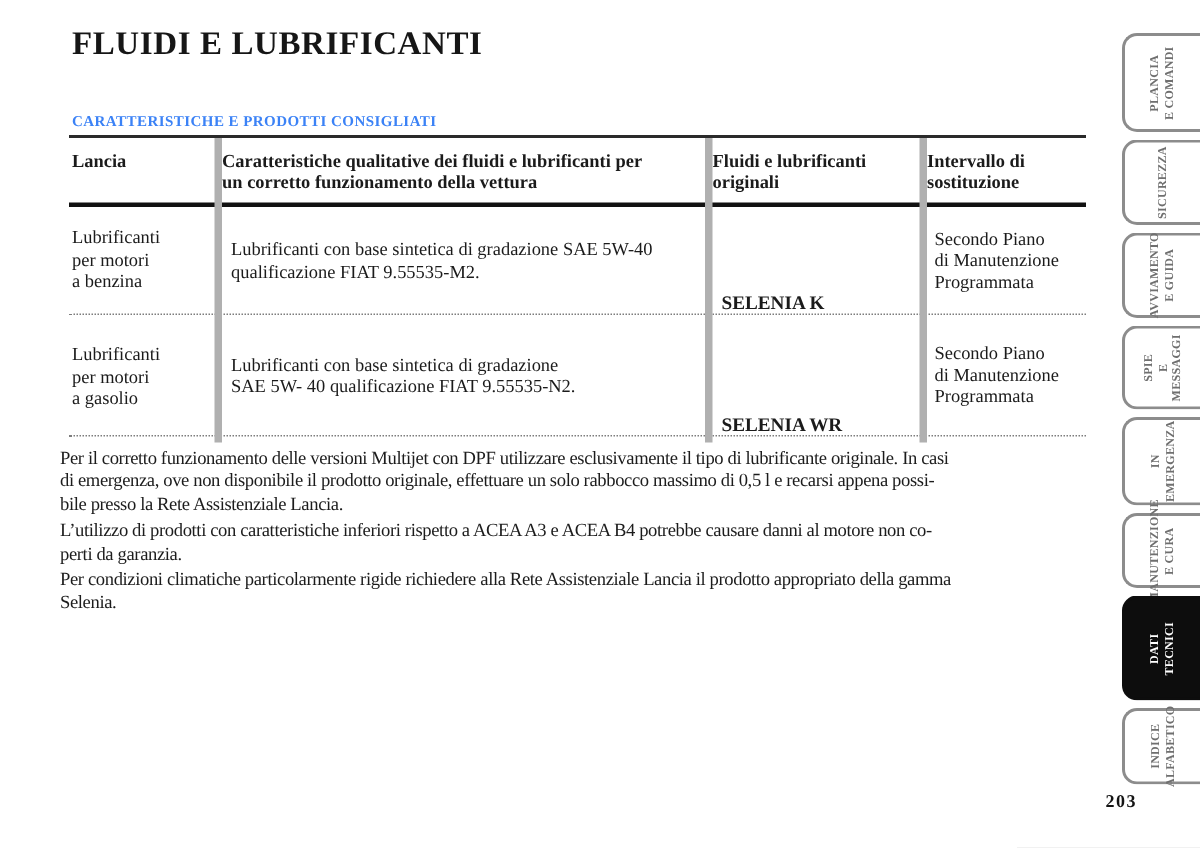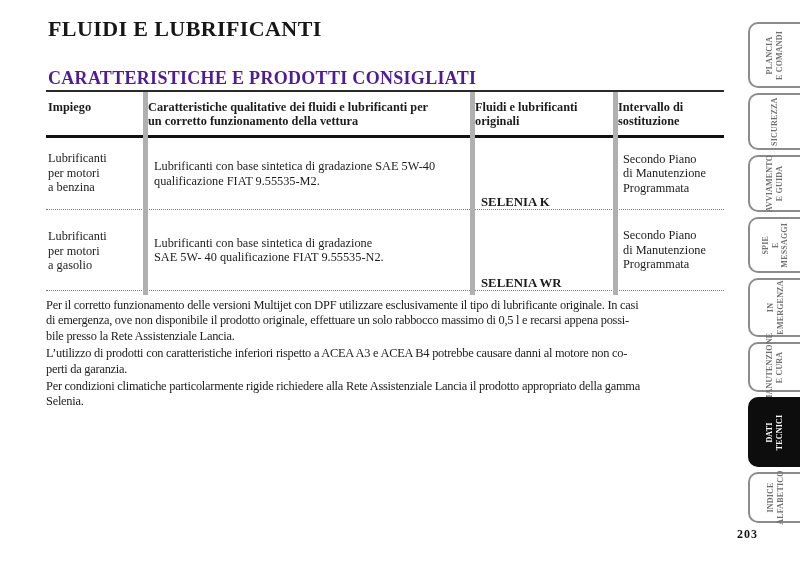--- a/index.html
+++ b/index.html
@@ -11,23 +11,23 @@
     color:#1b1b1b;
     overflow:hidden;
     margin:0 auto;
   }
   .doc-title{
     position:absolute;left:48px;top:16px;
     font-size:22px;font-weight:bold;letter-spacing:.4px;
     color:#161616;
   }
   .doc-subtitle{
-    position:absolute;left:48px;top:68px;
-    font-size:18px;font-weight:bold;letter-spacing:.3px;
-    color:#4c1d95;
+    position:absolute;left:48px;top:76px;
+    font-size:10px;font-weight:bold;letter-spacing:.3px;
+    color:#3b82f6;
   }
   
   .fl-table{
     position:absolute;left:46px;top:90px;width:678px;height:203px;
     border-top:2px solid #2a2a2a;
     box-sizing:border-box;
   }
   .vbar{position:absolute;top:0;width:5px;height:203px;background:#b0b0b0;}
   .vbar.b1{left:97px;}
   .vbar.b2{left:424px;}
@@ -46,21 +46,21 @@
   .thead .c1{text-align:left;padding-left:2px;}
   .thead .c2,.thead .c3,.thead .c4{text-align:left;}
   .body-cell{line-height:14.5px;}
   .tr1 .c1{padding-top:13px;padding-left:2px;}
   .tr2 .c1{padding-top:19px;padding-left:2px;}
   .vcenter{display:flex;align-items:center;}
   .tr1 .c2,.tr2 .c2{padding-left:6px;padding-right:16px;}
   .tr1 .c3,.tr2 .c3{padding-left:6px;font-weight:bold;font-size:12.8px;align-items:flex-end;}
   .tr1 .c4,.tr2 .c4{padding-left:5px;}
   
-  .paras{position:absolute;left:46px;top:298px;width:690px;}
+  .paras{position:absolute;left:40px;top:298px;width:690px;}
   .para{
     white-space:pre-line;
     font-size:12.4px;line-height:15.4px;
     letter-spacing:-0.25px;
     margin:0 0 2px 0;color:#1c1c1c;
   }
   
   .tab{
     position:absolute;right:0;width:52px;
     background:#ffffff;
@@ -98,21 +98,21 @@
 
   <div class="doc-title">FLUIDI E LUBRIFICANTI</div>
   <div class="doc-subtitle">CARATTERISTICHE E PRODOTTI CONSIGLIATI</div>
 
   <div class="fl-table">
     <div class="vbar b1"></div>
     <div class="vbar b2"></div>
     <div class="vbar b3"></div>
 
     <div class="trow thead">
-      <div class="cell c1">Impiego</div>
+      <div class="cell c1">Lancia</div>
       <div class="sp"></div>
       <div class="cell c2">Caratteristiche qualitative dei fluidi e lubrificanti per
 un corretto funzionamento della vettura</div>
       <div class="sp"></div>
       <div class="cell c3">Fluidi e lubrificanti
 originali</div>
       <div class="sp"></div>
       <div class="cell c4">Intervallo di
 sostituzione</div>
     </div>

